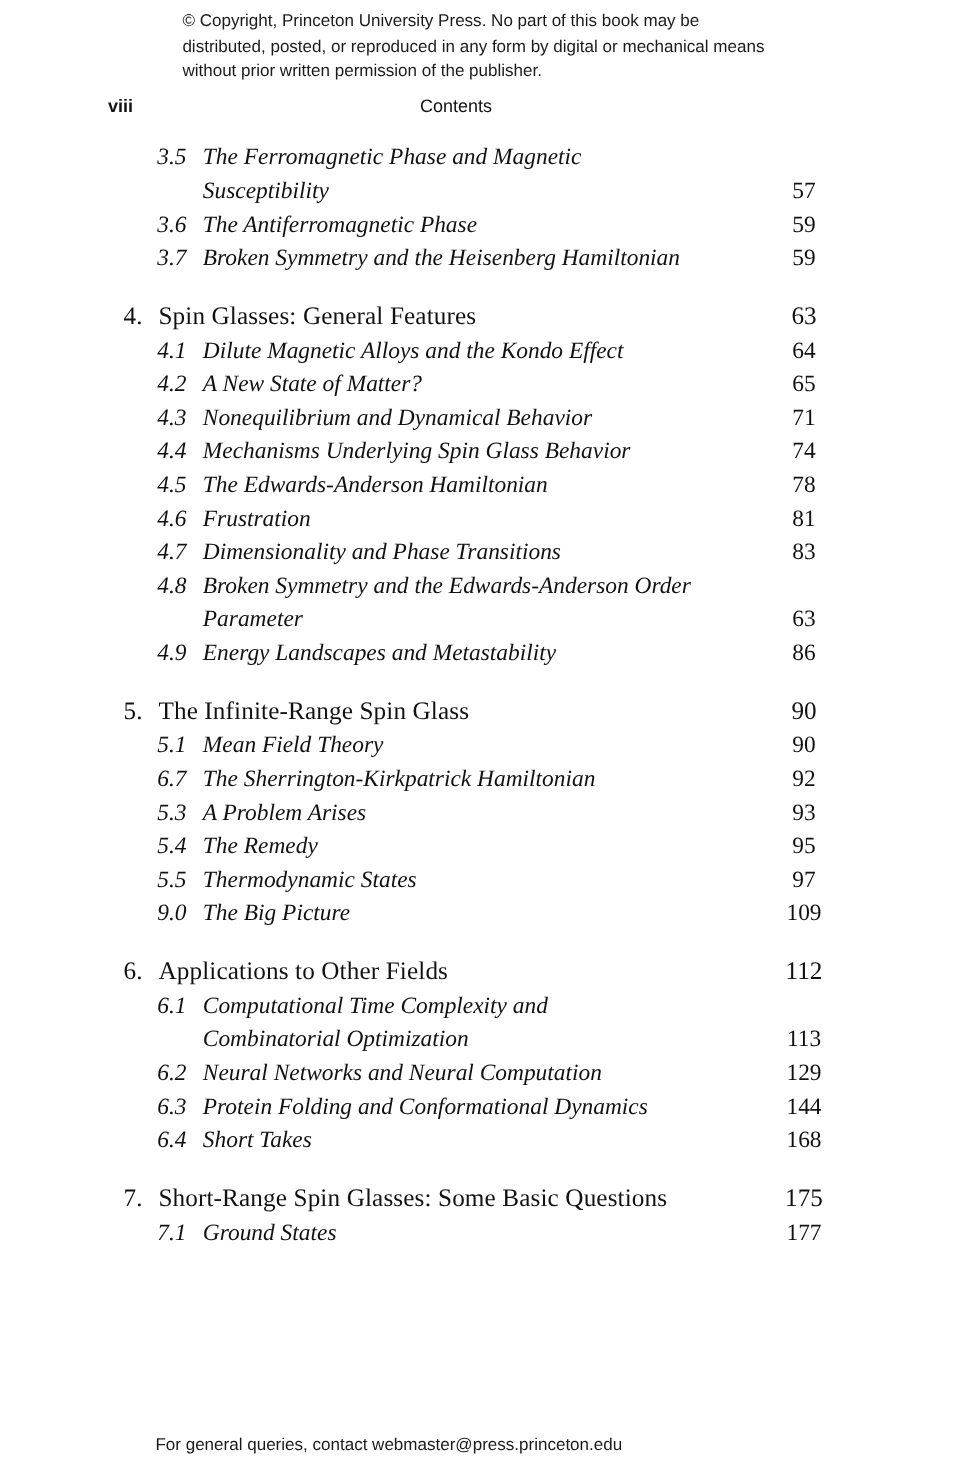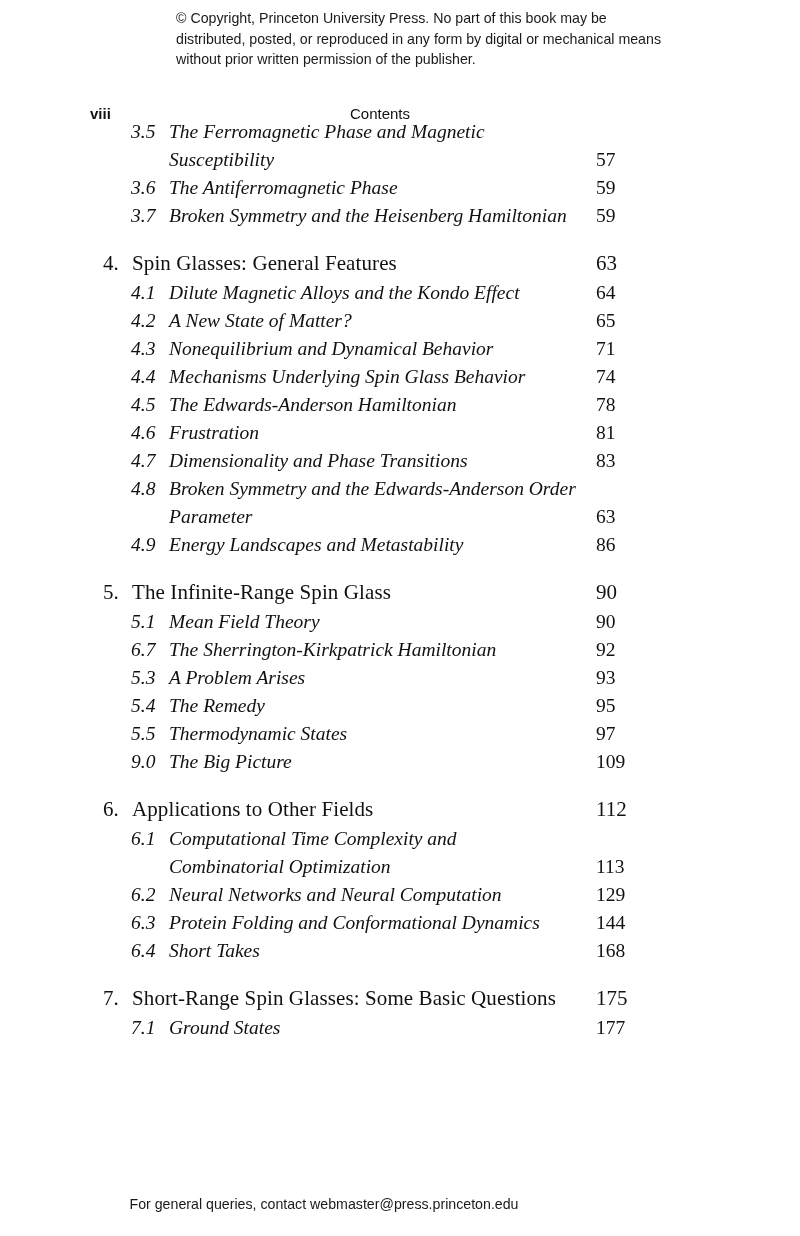--- a/index.html
+++ b/index.html
@@ -21,34 +21,32 @@
   .copyright {
     position: absolute;
     left: 152px;
     top: 8px;
     width: 500px;
     font-family: "Liberation Sans", "DejaVu Sans", sans-serif;
     font-size: 14.2px;
     line-height: 20.5px;
     color: #1a1a1a;
     text-align: left;
-    margin-left: 24px;
   }
 
   
   .running-head {
     position: absolute;
     left: 0;
     top: 80px;
     width: 672px;
     height: 24px;
     font-family: "Liberation Sans", "DejaVu Sans", sans-serif;
     font-size: 15px;
     color: #111111;
-    margin-top: 25px;
   }
   .folio {
     position: absolute;
     left: 90px;
     top: 0;
     font-weight: 700;
   }
   .head-title {
     position: absolute;
     left: 0;
@@ -119,22 +117,23 @@
   .row.cont .title {
     left: 169px;
     font-size: 19.5px;
     font-style: italic;
   }
 
   
   .page {
     position: absolute;
     top: 0;
-    left: 596px;
+    left: 640px;
     width: 60px;
+    text-align: center;
     font-style: normal;
   }
   .row.chapter .page {
     font-size: 21px;
   }
   .row.section .page,
   .row.cont .page {
     font-size: 19.5px;
   }
   .page:empty {

